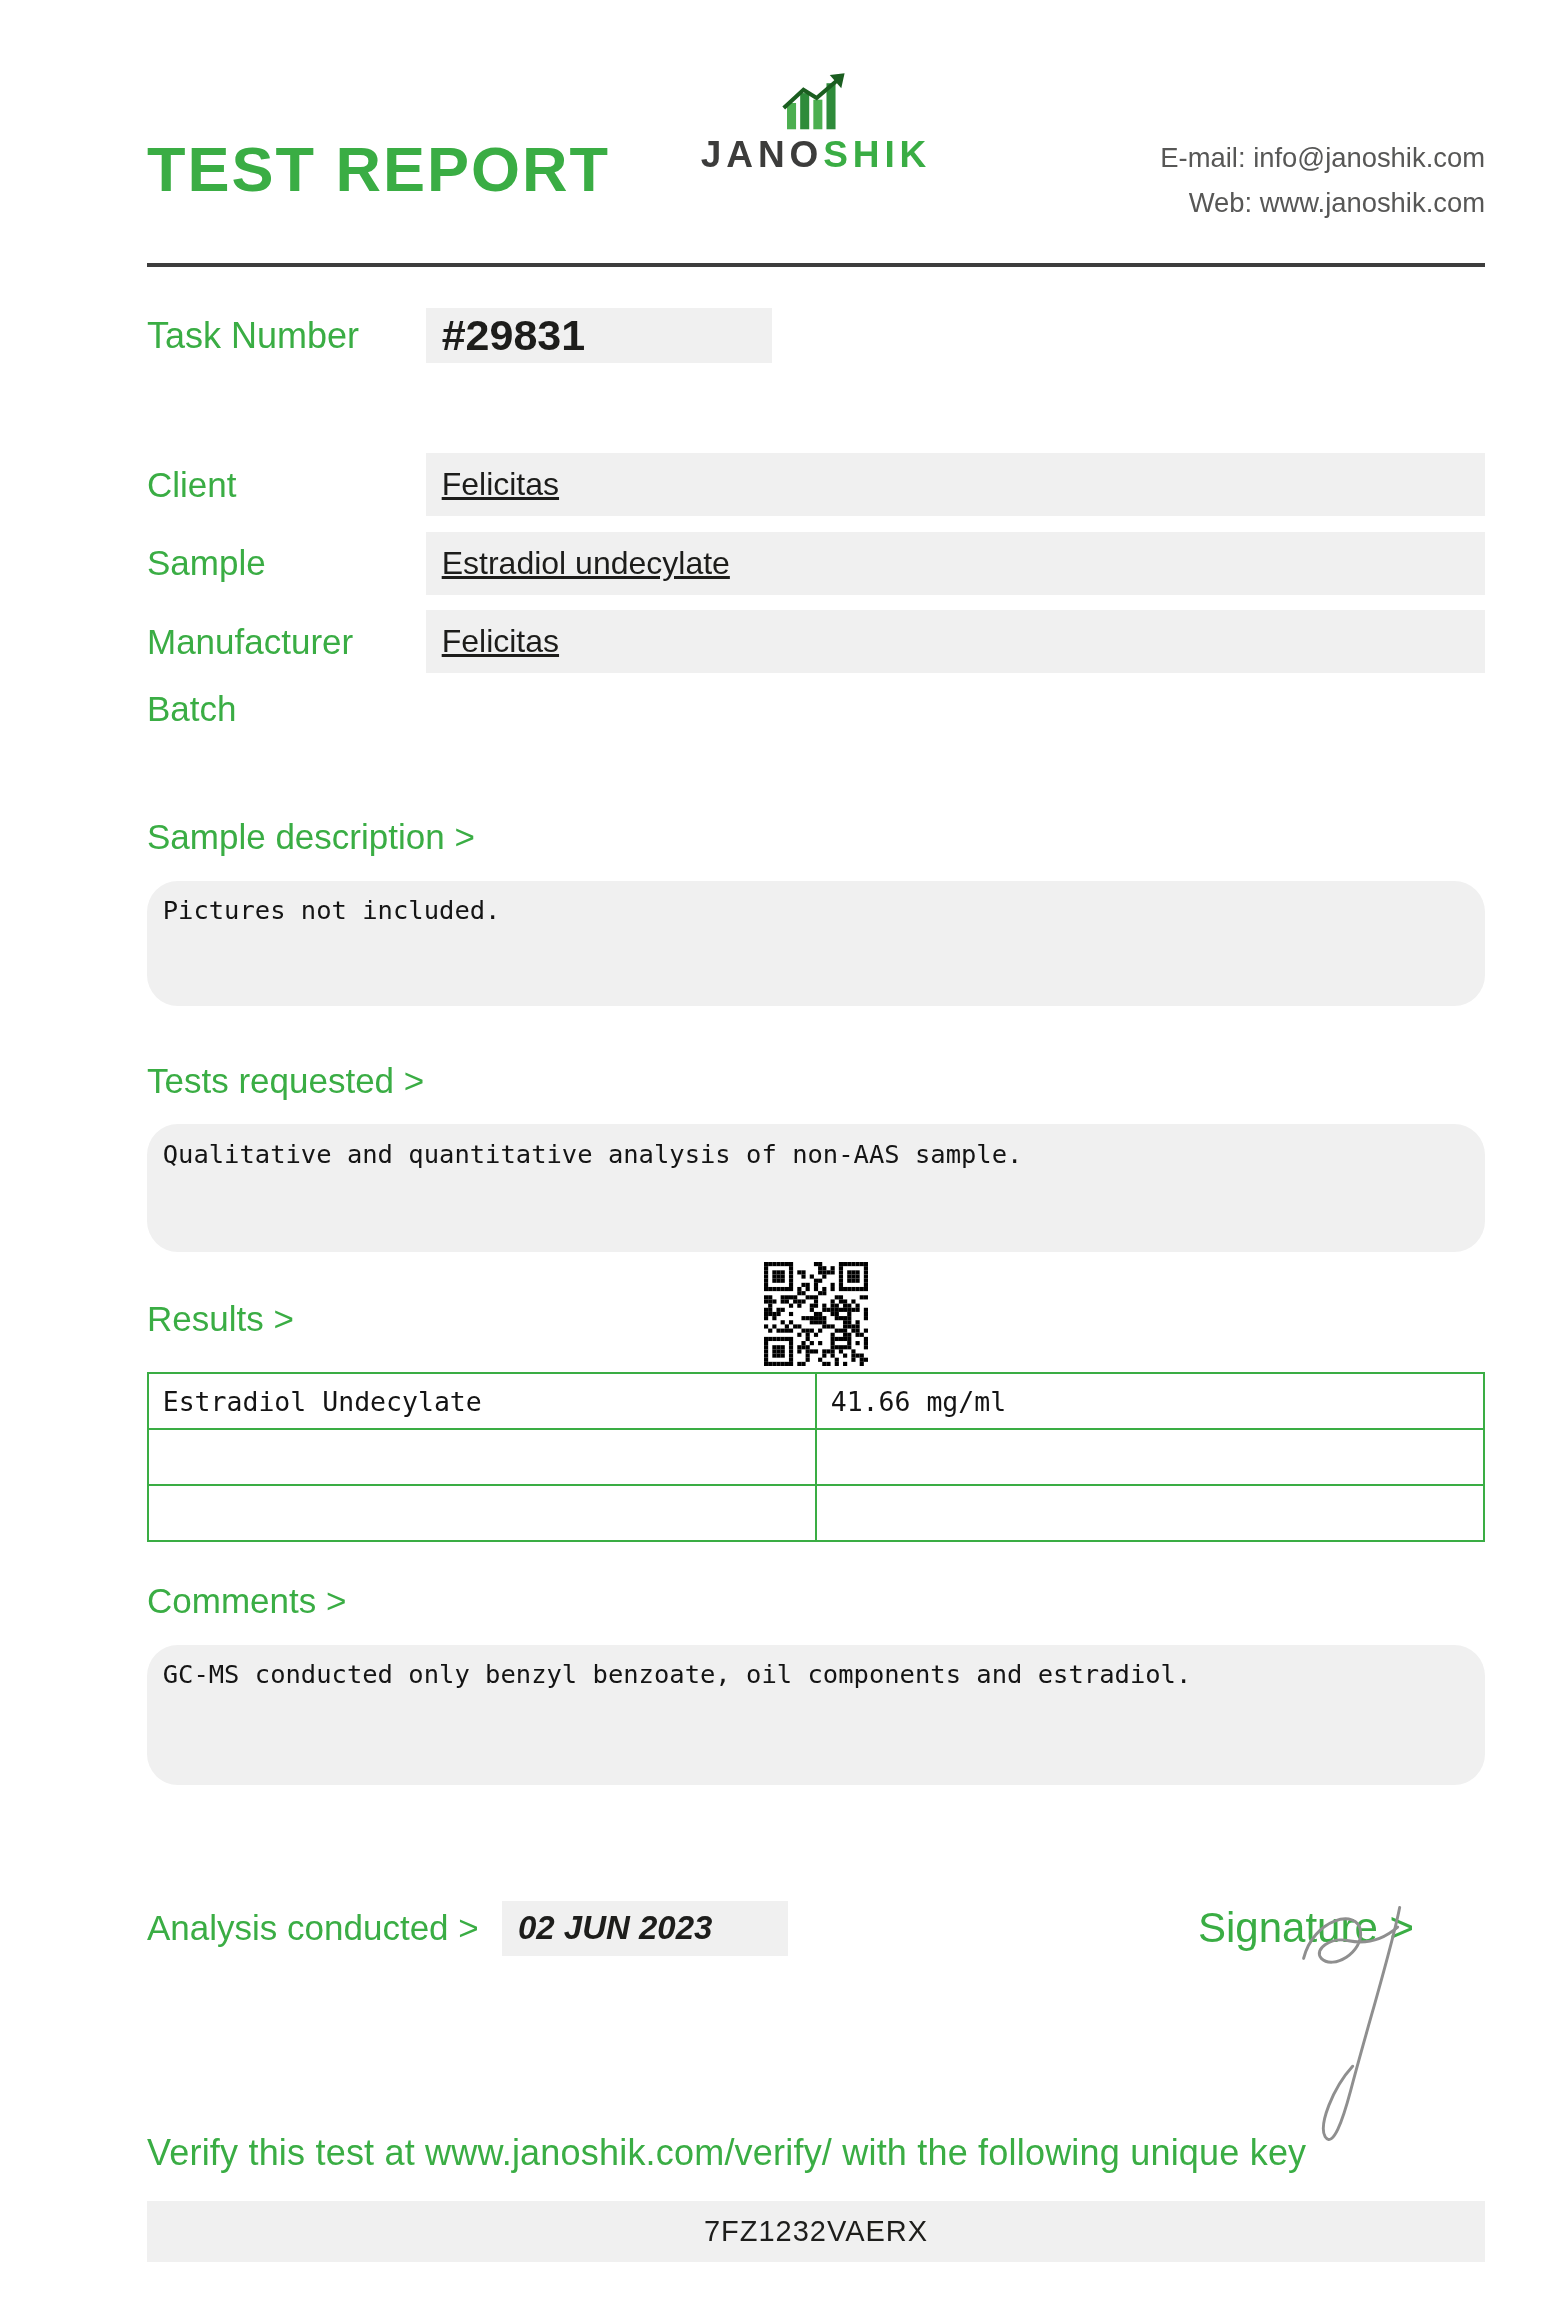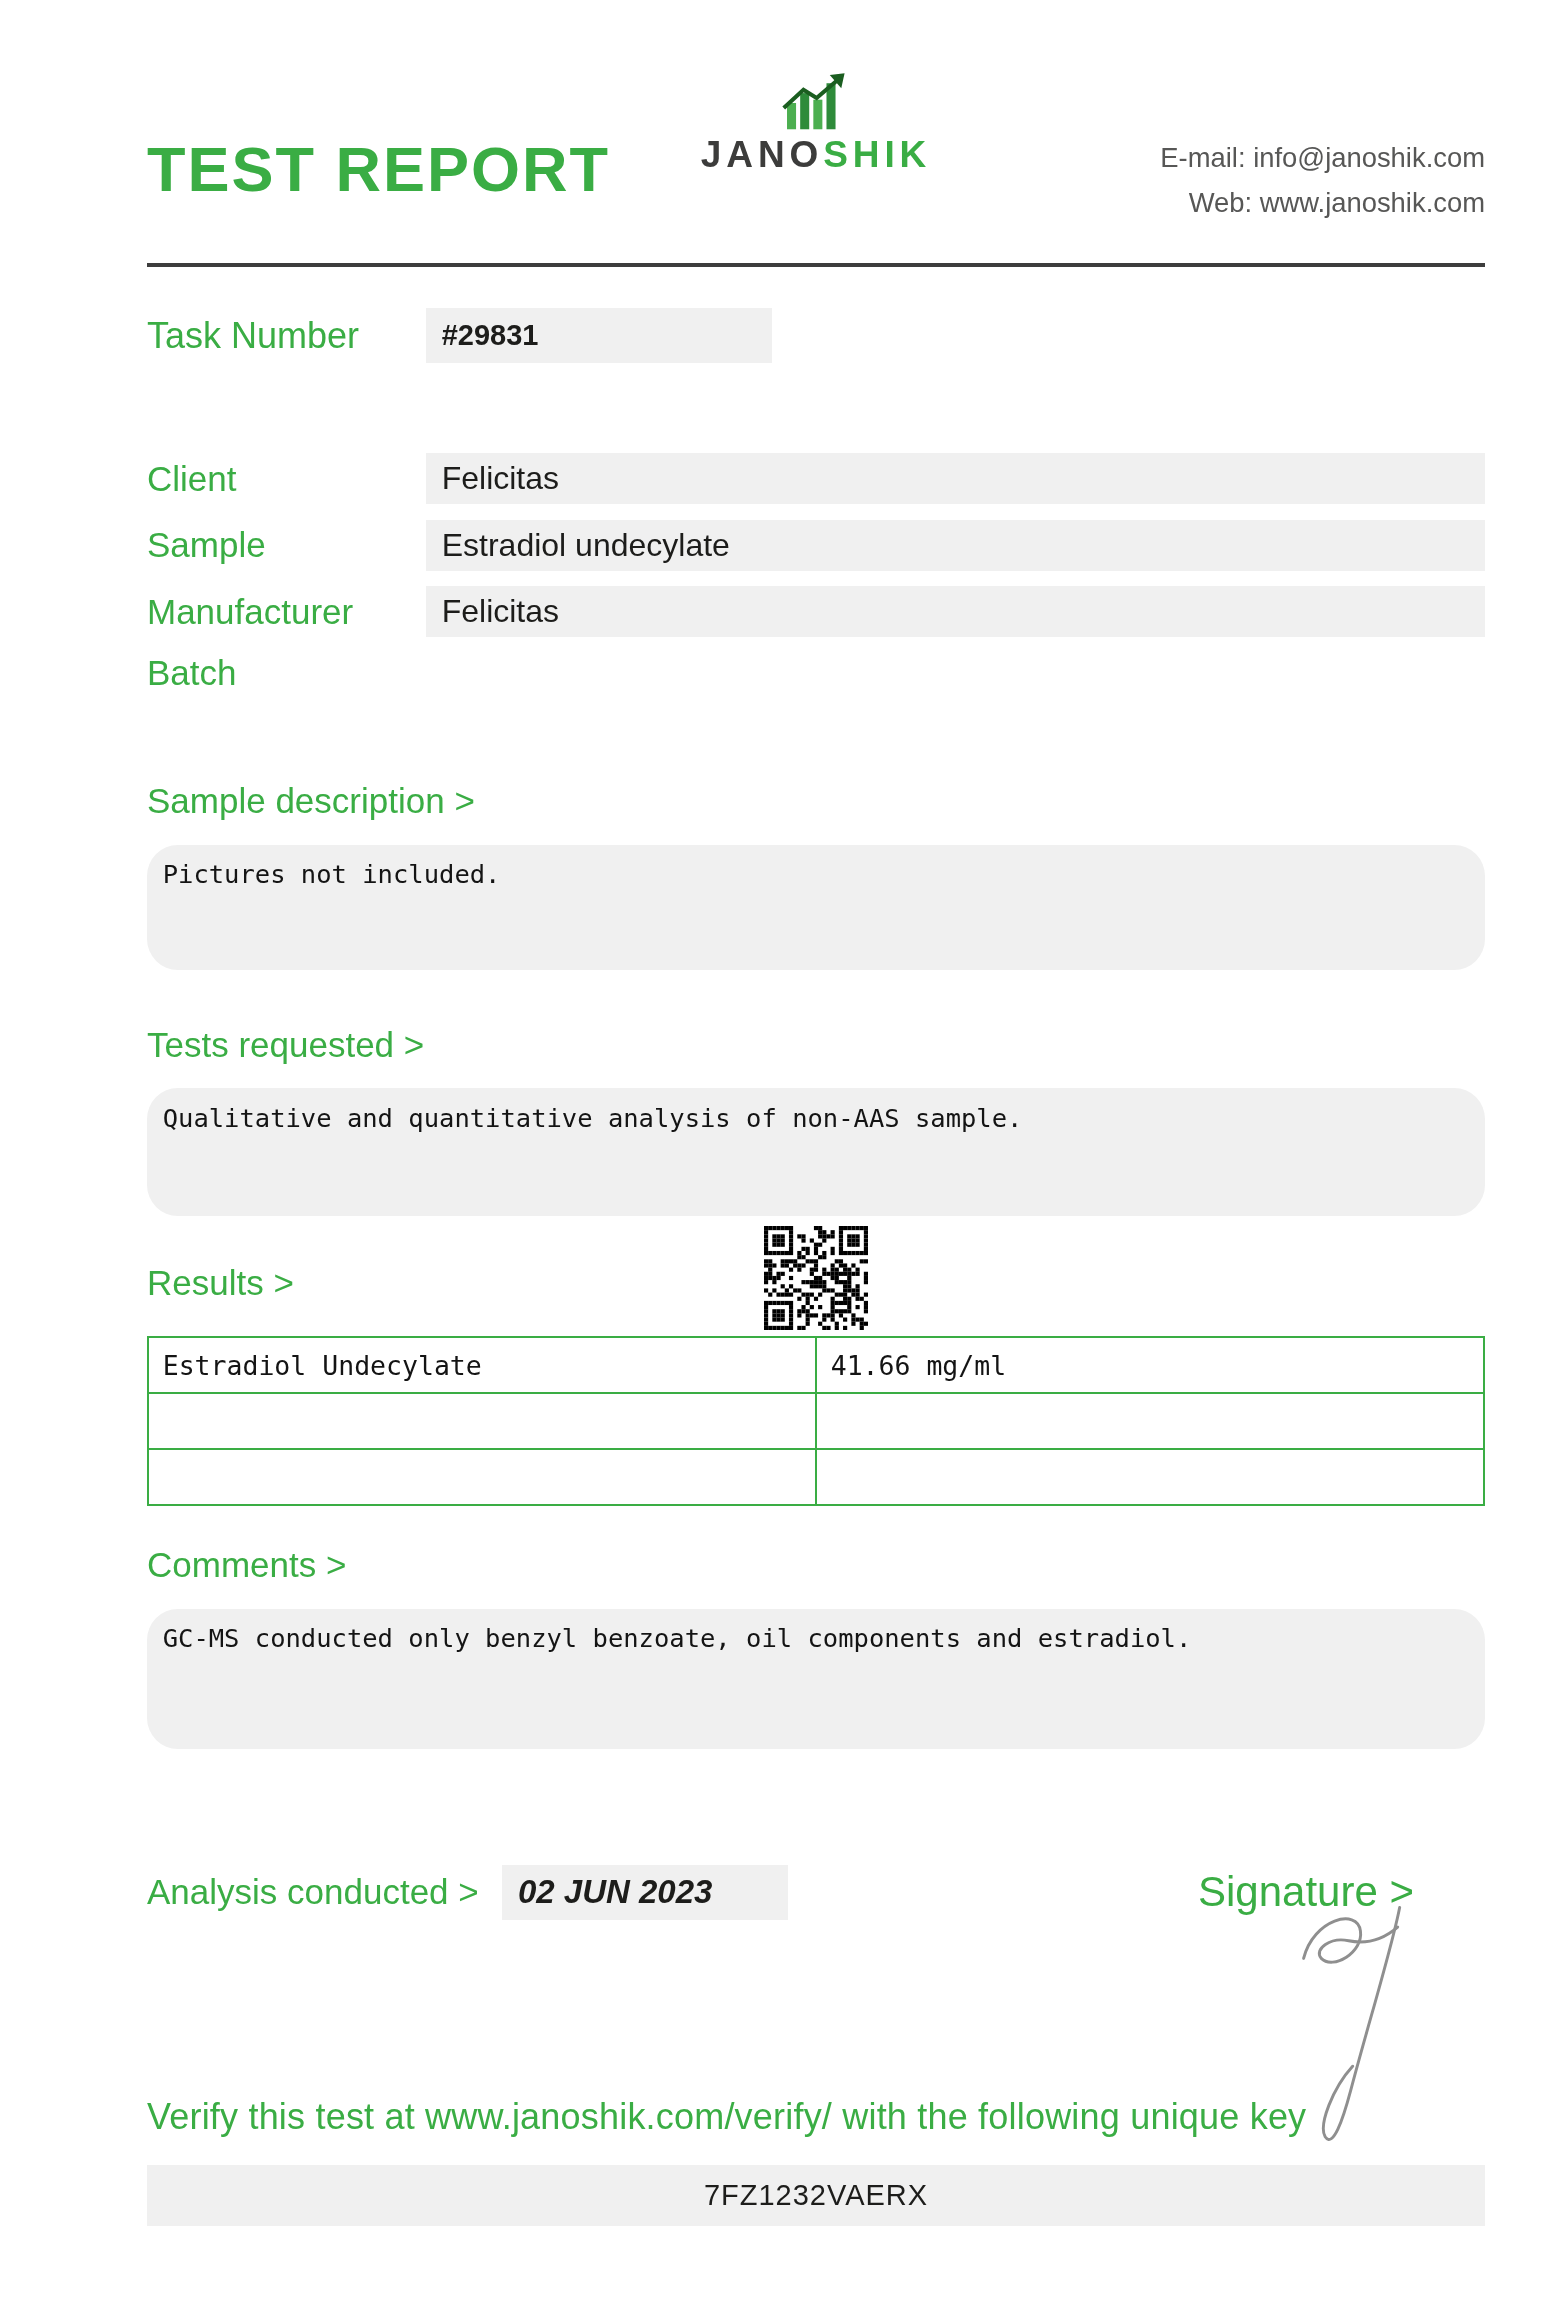--- a/index.html
+++ b/index.html
@@ -36,31 +36,31 @@
   .grey-para {
     margin-top:23.5px; background:var(--box,#f0f0f0);
     padding:13.7px 15.7px; font-family:"DejaVu Sans Mono", monospace;
     font-size:25.5px; line-height:33px; color:#141414;border-radius:31px;
   }
 
   
   .task { display:flex; justify-content:space-between; align-items:flex-start; margin-top:41px; }
   .task-left { display:flex; align-items:center; }
   .task-label { width:279px; font-size:36px; }
-  .task-num { width:346px; font-weight:600; font-size:29px; }
+  .task-num { width:346px; font-weight:600; font-size:43px; }
   .task-right { display:flex; flex-direction:column; gap:10.8px; }
   .task-right .trow { display:flex; align-items:center; justify-content:flex-end; gap:17.6px; }
   .trow .tlabel { font-size:30px; }
   .date-box { width:235px; height:54px; font-size:32px; font-weight:600; }
 
   
   .info { margin-top:90px; }
   .info-row { display:flex; align-items:center; margin-bottom:15.7px; }
   .info-label { width:279px; font-size:35px; }
-  .info-value { flex:1; height:51px; }
+  .info-value { flex:1; height:63px;text-decoration:underline; }
 
   
   .sec-desc { margin-top:88px; }
   .para-desc { height:125px; }
   .sec-tests { margin-top:55px; }
   .para-tests { height:128px; }
   .sec-results { margin-top:47px; }
   .table-wrap { position:relative; margin-top:33px; }
   .qr { position:absolute; left:50%; transform:translateX(-50%); bottom:calc(100% + 5.9px); width:104px; height:104px; }
   table.results { width:100%; border-collapse:collapse; }

